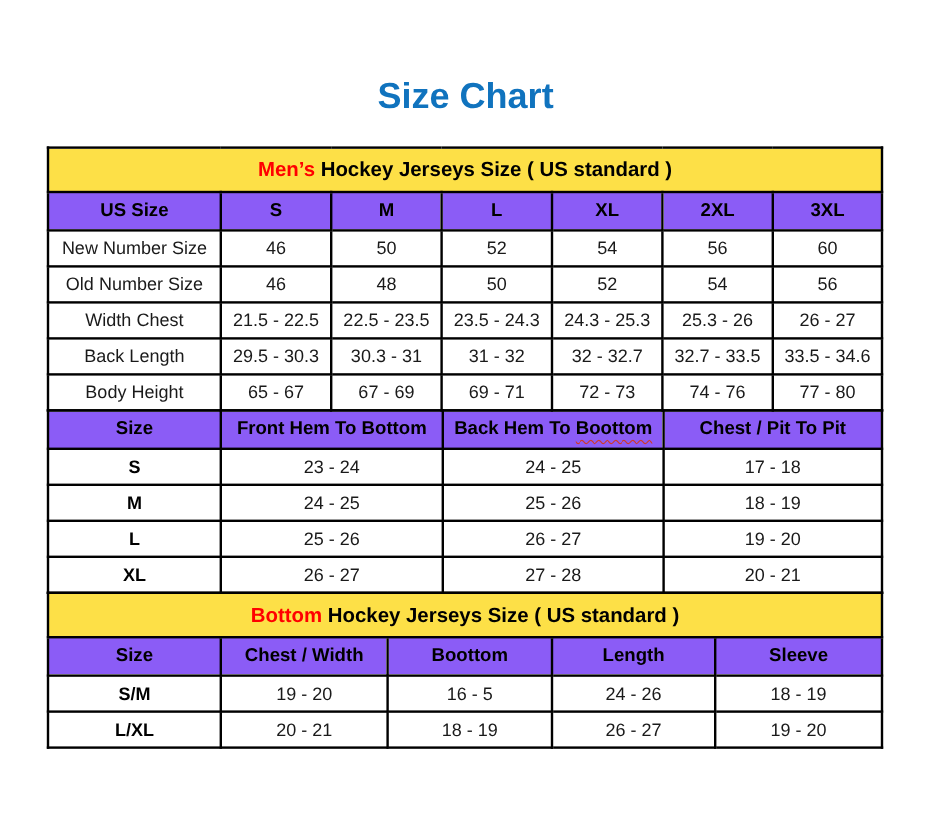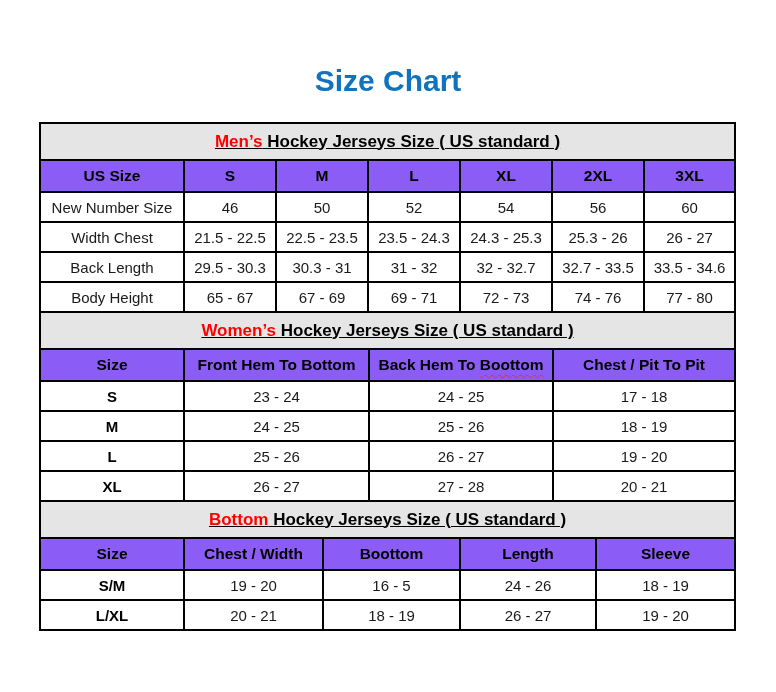--- a/index.html
+++ b/index.html
@@ -43,26 +43,25 @@
   }
   .size-table td, .size-table th {
     border: 2px solid #000000;
     text-align: center;
     vertical-align: middle;
     padding: 1px 2px;
     overflow: hidden;
     white-space: nowrap;
   }
   .section-heading-cell {
-    background: #e5e5e5;
+    background: #fde047;
     height: 33px;
     font-size: 17px;
     font-weight: 700;
     color: #000000;
-    text-decoration: underline;
   }
   .accent { color: #ff0000; }
   .col-header {
     height: 28px;
     font-size: 15.5px;
     font-weight: 700;
     color: #000000;
     background: #8b5cf6;
   }
   .data-cell {
@@ -120,20 +119,29 @@
         <th class="col-header">3XL</th>
       </tr>
       <tr>
         <td class="data-cell">New Number Size</td>
         <td class="data-cell">46</td>
         <td class="data-cell">50</td>
         <td class="data-cell">52</td>
         <td class="data-cell">54</td>
         <td class="data-cell">56</td>
         <td class="data-cell">60</td>
+      </tr>
+      <tr>
+        <td class="data-cell">Old Number Size</td>
+        <td class="data-cell">46</td>
+        <td class="data-cell">48</td>
+        <td class="data-cell">50</td>
+        <td class="data-cell">52</td>
+        <td class="data-cell">54</td>
+        <td class="data-cell">56</td>
       </tr>
       <tr>
         <td class="data-cell">Width Chest</td>
         <td class="data-cell">21.5 - 22.5</td>
         <td class="data-cell">22.5 - 23.5</td>
         <td class="data-cell">23.5 - 24.3</td>
         <td class="data-cell">24.3 - 25.3</td>
         <td class="data-cell">25.3 - 26</td>
         <td class="data-cell">26 - 27</td>
       </tr>
@@ -159,25 +167,20 @@
       </table>
 
     <table class="size-table">
       <colgroup>
         <col style="width:144px">
           <col style="width:185px">
           <col style="width:184px">
           <col style="width:182px">
       </colgroup>
       <tbody>
-          <tr>
-        <td class="section-heading-cell" colspan="4">
-          <span class="accent">Women’s</span><span> Hockey Jerseys Size ( US standard )</span>
-        </td>
-      </tr>
       <tr>
         <th class="col-header">Size</th>
         <th class="col-header">Front Hem To Bottom</th>
         <th class="col-header"><span>Back Hem To </span><span class="squiggle">Boottom</span></th>
         <th class="col-header">Chest / Pit To Pit</th>
       </tr>
       <tr>
         <td class="data-cell row-label-bold">S</td>
         <td class="data-cell">23 - 24</td>
         <td class="data-cell">24 - 25</td>

